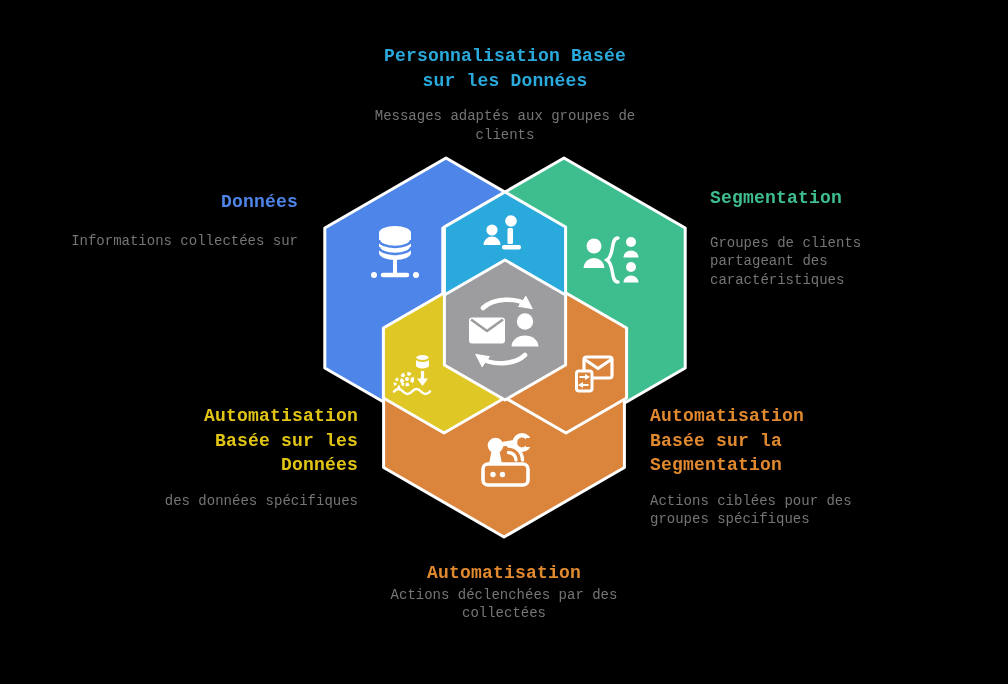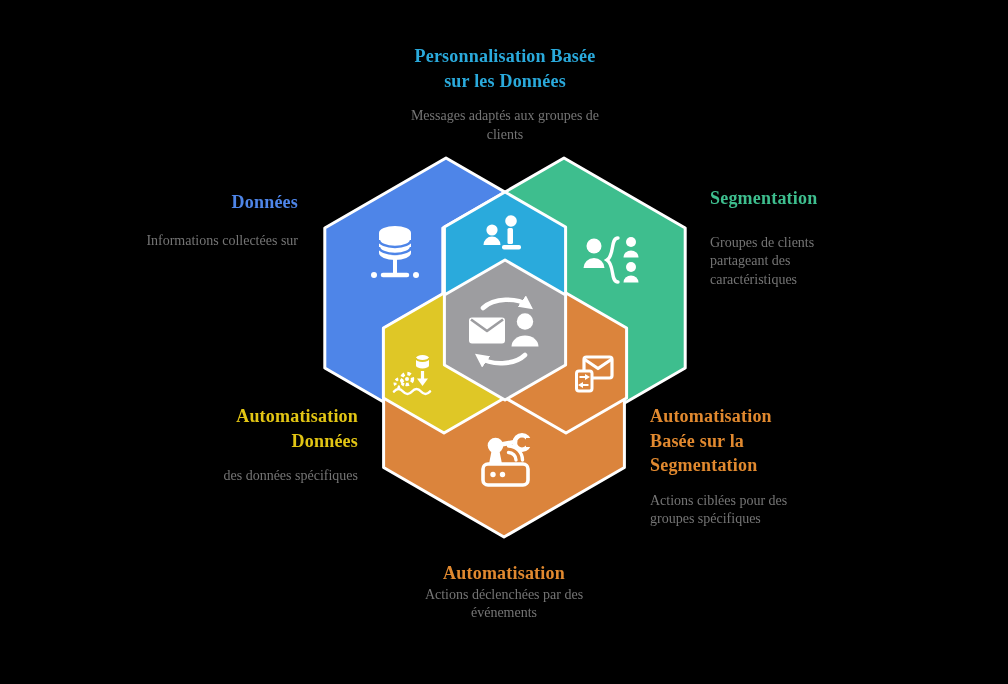--- a/index.html
+++ b/index.html
@@ -1,17 +1,17 @@
 <!DOCTYPE html>
 <html><head>
 <meta charset="utf-8">
 <style>
   html,body{margin:0;padding:0;background:#000;}
   .canvas{position:relative;width:1008px;height:684px;background:#000;overflow:hidden;
-          font-family:Liberation Serif, serif;}
+          font-family:Liberation Mono, monospace;}
   .canvas svg{position:absolute;left:0;top:0;}
   .hex{stroke:#fff;stroke-width:3;stroke-linejoin:round;}
   .block{position:absolute;}
   .t-center{text-align:center}.t-right{text-align:right}.t-left{text-align:left}
   .title{font-size:18px;font-weight:bold;line-height:24.5px;letter-spacing:.2px;}
   .desc{font-size:14px;line-height:18.5px;color:#757575;}.mt11{margin-top:23px}.mt13{}
   .mt14{margin-top:14px}.mt17{margin-top:17px}
   #b-top{left:329px;top:44px;width:352px;}
   #b-donnees{right:710px;top:190px;width:250px;}
   #b-seg{left:710px;top:186px;width:230px;}
@@ -139,20 +139,21 @@
     <div class="desc mt11">
       <div>Groupes de clients</div>
       <div>partageant des</div>
       <div>caractéristiques</div>
     </div>
   </div>
 
   <div class="block t-right" id="b-autodata">
     <div class="title" style="color: rgb(226, 197, 20);">
       <div>Automatisation</div>
+      <div>Basée sur les</div>
       <div>Données</div>
     </div>
     <div class="desc mt14">
       <div>des données spécifiques</div>
     </div>
   </div>
 
   <div class="block t-left" id="b-autoseg">
     <div class="title" style="color: rgb(225, 137, 47);">
       <div>Automatisation</div>
@@ -164,17 +165,17 @@
       <div>groupes spécifiques</div>
     </div>
   </div>
 
   <div class="block t-center" id="b-auto">
     <div class="title" style="color: rgb(225, 137, 47);">
       <div>Automatisation</div>
     </div>
     <div class="desc mt13">
       <div>Actions déclenchées par des</div>
-      <div>événements</div>
+      <div>collectées</div>
     </div>
   </div>
 
 </div>
 
 </body></html>

